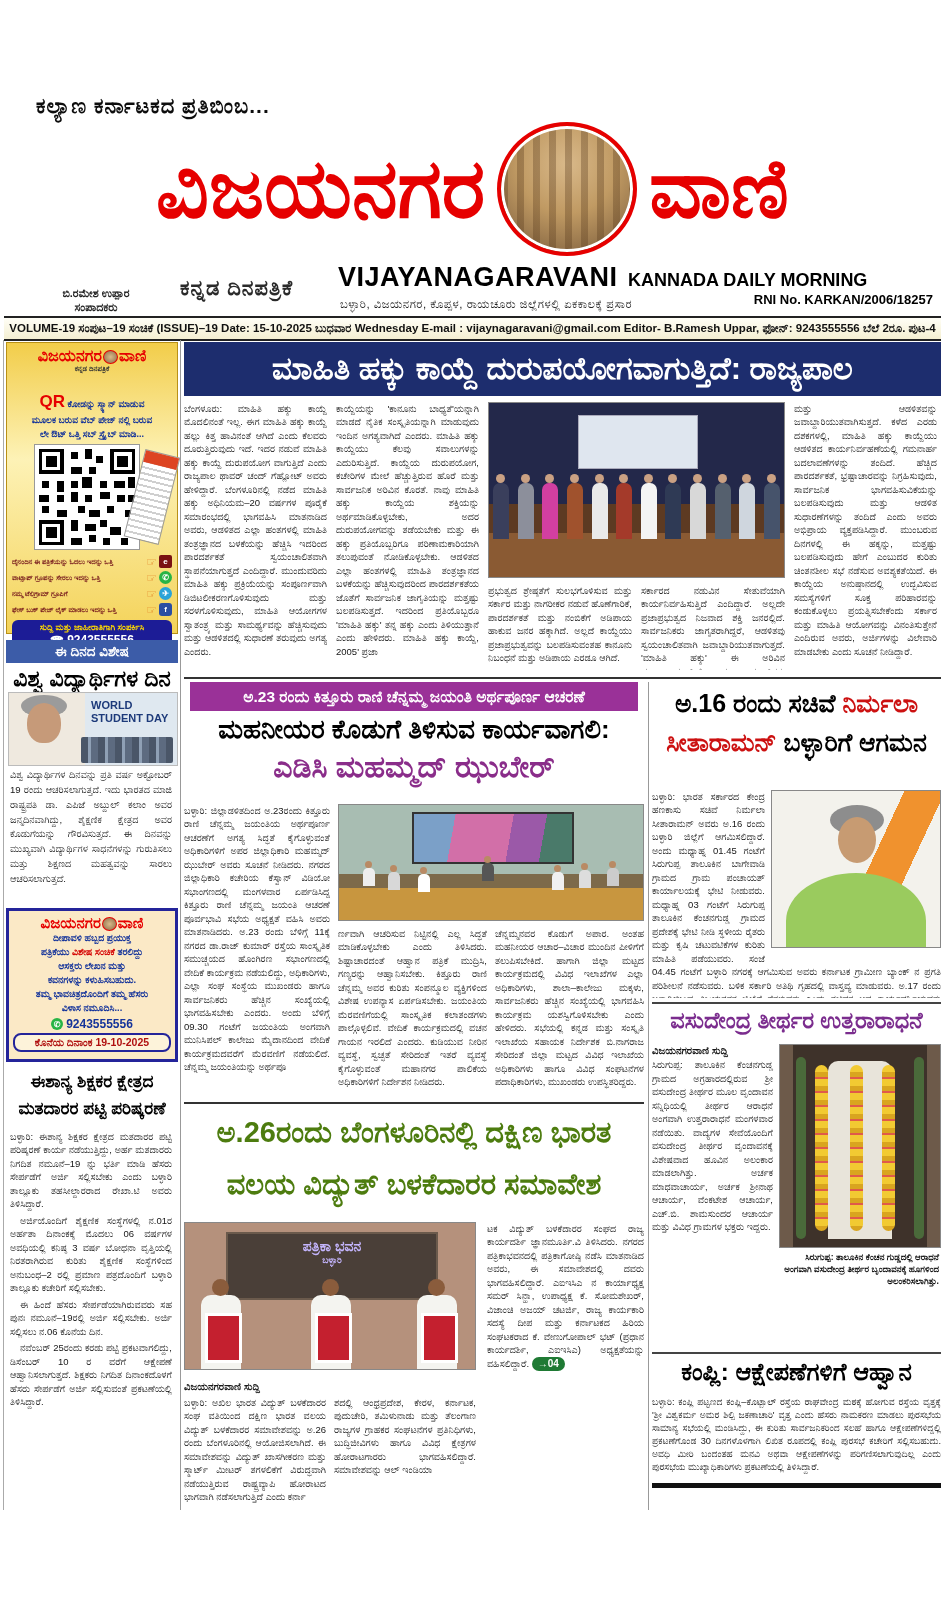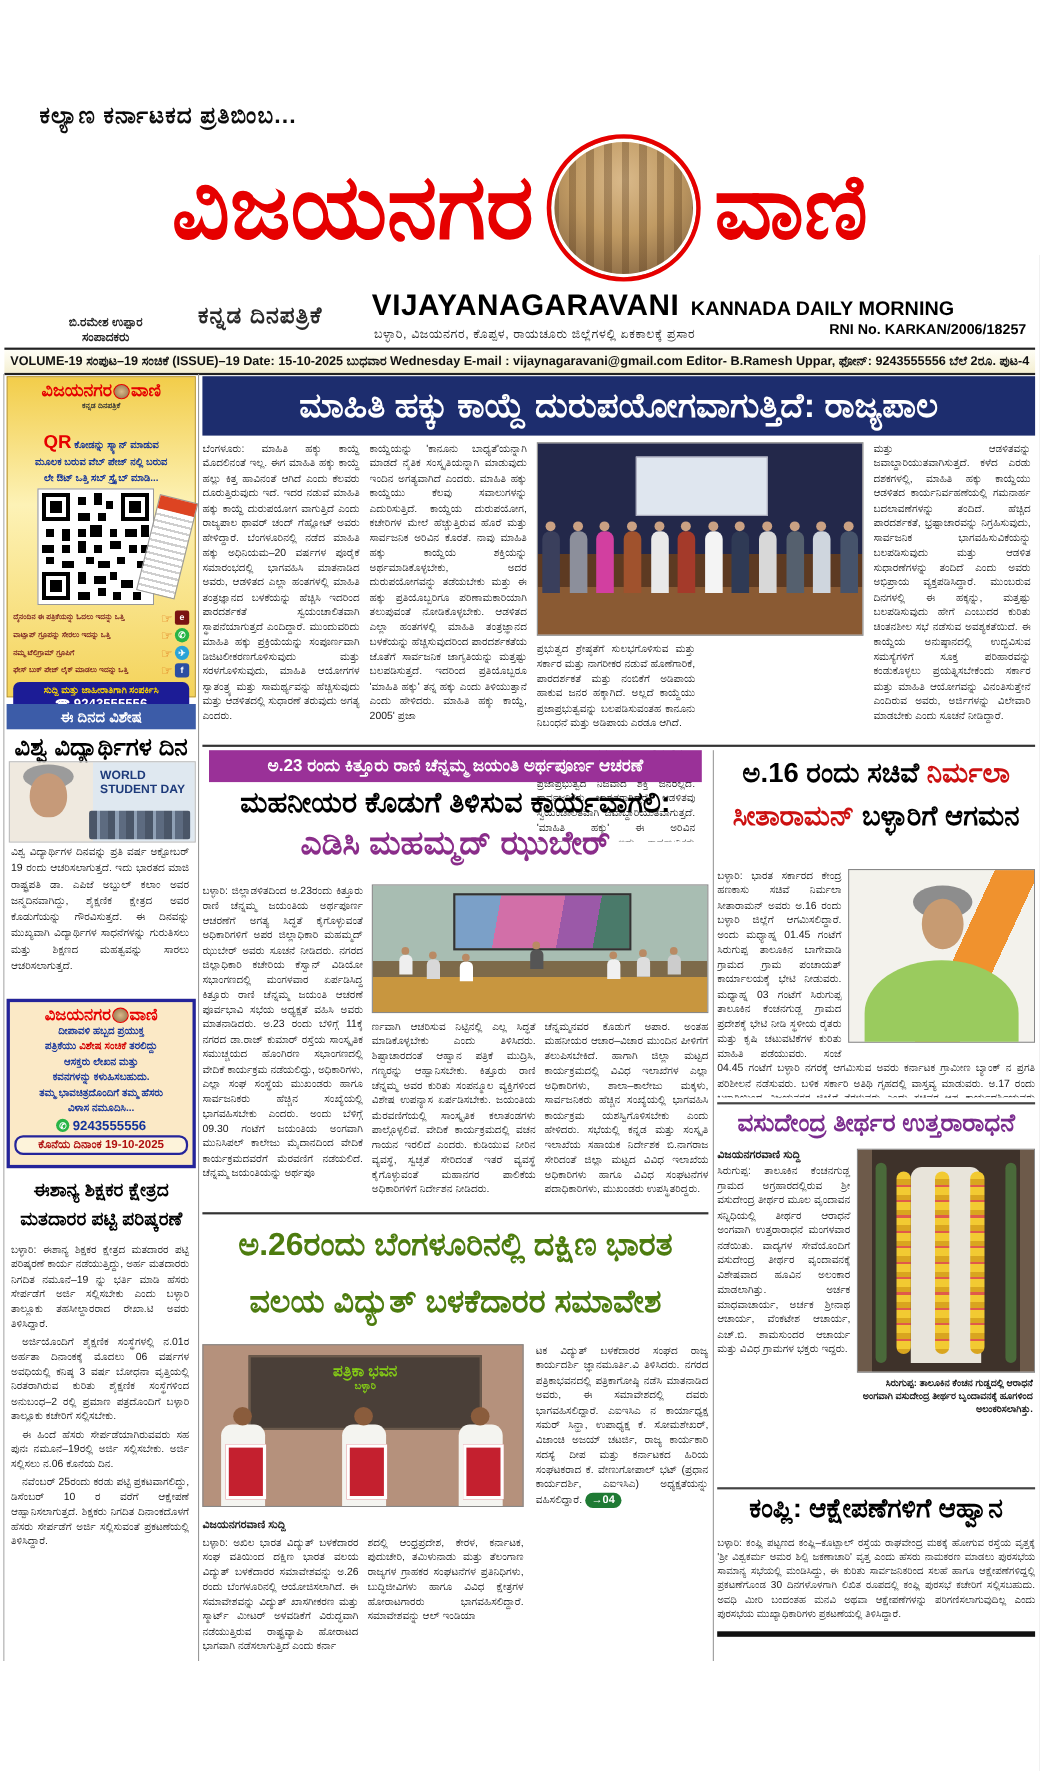--- a/index.html
+++ b/index.html
@@ -98,21 +98,21 @@
   .lead-screen{position:absolute;left:30%;top:7%;width:40%;height:30%;background:#dfe6ef;border:1px solid #aab;}
   .crowd{position:absolute;left:4px;right:4px;bottom:22%;display:flex;justify-content:space-between;}
   .crowd .p{position:relative;width:16px;height:56px;border-radius:7px 7px 0 0;}
   .crowd .p::before{content:"";position:absolute;top:-9px;left:3px;width:9px;height:9px;border-radius:50%;background:#caa183;}
   .crowd .p:nth-child(1){background:#3a3f5c;} .crowd .p:nth-child(2){background:#8c8f9b;}
   .crowd .p:nth-child(3){background:#d23fa0;} .crowd .p:nth-child(4){background:#a0522d;}
   .crowd .p:nth-child(5){background:#e9e9e9;} .crowd .p:nth-child(6){background:#a43a2a;}
   .crowd .p:nth-child(7){background:#f4f4f4;} .crowd .p:nth-child(8){background:#2f3a55;}
   .crowd .p:nth-child(9){background:#d8d8d8;} .crowd .p:nth-child(10){background:#55606e;}
   .crowd .p:nth-child(11){background:#cfd6de;} .crowd .p:nth-child(12){background:#46536b;}
-  .lead-sub-row{display:flex;gap:9px;margin-top:6px;flex-direction:column;}
+  .lead-sub-row{display:flex;gap:9px;margin-top:6px;}
   .lead-sub-col{width:144px;height:86px;}
 
   .lead-hr{left:184px;top:677px;width:757px;height:2px;background:#333;}
   .rightcol-sep{left:648px;top:682px;width:1px;height:828px;background:#999;}
 
   
   .zuber-kicker{left:190px;top:682px;width:448px;height:29px;background:#9a3198;color:#fff;display:flex;
                 align-items:center;justify-content:center;font-size:15.5px;font-weight:bold;}
   .zuber-headline{left:184px;top:714px;width:460px;text-align:center;font-size:26px;font-weight:bold;color:#000;white-space:nowrap;}
   .zuber-sub{left:184px;top:750px;width:460px;text-align:center;font-size:30px;font-weight:bold;color:#8a2d8a;}
@@ -162,21 +162,21 @@
   
   .kampli-headline{left:652px;top:1358px;width:289px;text-align:center;font-size:24px;font-weight:bold;color:#000;white-space:nowrap;}
   .kampli-body{left:652px;top:1396px;width:289px;height:84px;font-size:9.2px;}
   .kampli-bar{left:652px;top:1483px;width:289px;height:5px;background:#111;}
 
   
   .power-headline{left:184px;top:1106px;width:460px;text-align:center;font-size:29px;font-weight:bold;color:#4d7c0f;line-height:1.8;}
   .power-photo{left:184px;top:1222px;width:292px;height:148px;border:1px solid #888;box-sizing:border-box;
       background:#b5917c;position:relative;overflow:hidden;}
   .board{position:absolute;left:14%;top:6%;width:72%;height:44%;background:#4a3f38;border:2px solid #6b5a4c;
-         color:#84cc16;text-align:center;font-weight:bold;}
+         color:#c4b5fd;text-align:center;font-weight:bold;}
   .board .b1{font-size:14px;margin-top:4px;} .board .b2{font-size:9px;}
   .pman{position:absolute;bottom:0;width:40px;height:74px;border-radius:10px 10px 0 0;background:#f4f4f0;}
   .pman::before{content:"";position:absolute;top:-16px;left:11px;width:17px;height:17px;border-radius:50%;background:#8a5c3c;}
   .pm1{left:16px;} .pm2{left:126px;} .pm3{left:232px;}
   .poster{position:absolute;top:18px;left:4px;width:31px;height:44px;background:#c4202f;border:3px solid #fff;}
   .power-side{left:487px;top:1222px;width:157px;height:284px;}
   .power-below{left:184px;top:1376px;width:292px;height:130px;}
   .power-cols{display:flex;gap:8px;margin-top:2px;}
   .power-col{width:142px;height:112px;}
   .jump-pill{display:inline-block;background:#1f7a34;color:#fff;font-size:10px;font-weight:bold;
@@ -458,18 +458,18 @@
         <div class="poster"></div>
       </div>
   </div>
   <div class="abs power-side kn-body">
     <span>ಟಕ ವಿದ್ಯುತ್ ಬಳಕೆದಾರರ ಸಂಘದ ರಾಜ್ಯ ಕಾರ್ಯದರ್ಶಿ ಜ್ಞಾನಮೂರ್ತಿ.ವಿ ತಿಳಿಸಿದರು. ನಗರದ ಪತ್ರಿಕಾಭವನದಲ್ಲಿ ಪತ್ರಿಕಾಗೋಷ್ಠಿ ನಡೆಸಿ ಮಾತನಾಡಿದ ಅವರು, ಈ ಸಮಾವೇಶದಲ್ಲಿ ದವರು ಭಾಗವಹಿಸಲಿದ್ದಾರೆ. ಎಐಇಸಿಎ ನ ಕಾರ್ಯಾಧ್ಯಕ್ಷ ಸಮರ್ ಸಿನ್ಹಾ, ಉಪಾಧ್ಯಕ್ಷ ಕೆ. ಸೋಮಶೇಖರ್, ವಿಜಾಂಚಿ ಅಜಯ್ ಚಟರ್ಜಿ, ರಾಜ್ಯ ಕಾರ್ಯಕಾರಿ ಸದಸ್ಯೆ ದೀಪ ಮತ್ತು ಕರ್ನಾಟಕದ ಹಿರಿಯ ಸಂಘಟಕರಾದ ಕೆ. ವೇಣುಗೋಪಾಲ್ ಭಟ್ (ಪ್ರಧಾನ ಕಾರ್ಯದರ್ಶಿ, ಎಐಇಸಿಎ) ಅಧ್ಯಕ್ಷತೆಯನ್ನು ವಹಿಸಲಿದ್ದಾರೆ.</span>
     <span class="jump-pill">→04</span>
   </div>
   <div class="abs power-below">
     <span class="lead-in">ವಿಜಯನಗರವಾಣಿ ಸುದ್ದಿ</span>
     <div class="power-cols">
-      <div class="power-col kn-body">ಬಳ್ಳಾರಿ: ಅಖಿಲ ಭಾರತ ವಿದ್ಯುತ್ ಬಳಕೆದಾರರ ಸಂಘ ವತಿಯಿಂದ ದಕ್ಷಿಣ ಭಾರತ ವಲಯ ವಿದ್ಯುತ್ ಬಳಕೆದಾರರ ಸಮಾವೇಶವನ್ನು ಅ.26 ರಂದು ಬೆಂಗಳೂರಿನಲ್ಲಿ ಆಯೋಜಿಸಲಾಗಿದೆ. ಈ ಸಮಾವೇಶವನ್ನು ವಿದ್ಯುತ್ ಖಾಸಗೀಕರಣ ಮತ್ತು ಸ್ಮಾರ್ಟ್ ಮೀಟರ್ ಅಳವಡಿಕೆಗೆ ವಿರುದ್ಧವಾಗಿ ನಡೆಯುತ್ತಿರುವ ರಾಷ್ಟ್ರವ್ಯಾಪಿ ಹೋರಾಟದ ಭಾಗವಾಗಿ ನಡೆಸಲಾಗುತ್ತಿದೆ ಎಂದು ಕರ್ನಾ</div>
+      <div class="power-col kn-body">ಬಳ್ಳಾರಿ: ಅಖಿಲ ಭಾರತ ವಿದ್ಯುತ್ ಬಳಕೆದಾರರ ಸಂಘ ವತಿಯಿಂದ ದಕ್ಷಿಣ ಭಾರತ ವಲಯ ವಿದ್ಯುತ್ ಬಳಕೆದಾರರ ಸಮಾವೇಶವನ್ನು ಅ.26 ರಂದು ಬೆಂಗಳೂರಿನಲ್ಲಿ ಆಯೋಜಿಸಲಾಗಿದೆ. ಈ ಸಮಾವೇಶವನ್ನು ವಿದ್ಯುತ್ ಖಾಸಗೀಕರಣ ಮತ್ತು ಸ್ಮಾರ್ಟ್ ಮೀಟರ್ ತಗಳಲಿಕೆಗೆ ವಿರುದ್ಧವಾಗಿ ನಡೆಯುತ್ತಿರುವ ರಾಷ್ಟ್ರವ್ಯಾಪಿ ಹೋರಾಟದ ಭಾಗವಾಗಿ ನಡೆಸಲಾಗುತ್ತಿದೆ ಎಂದು ಕರ್ನಾ</div>
       <div class="power-col kn-body">ಶದಲ್ಲಿ ಆಂಧ್ರಪ್ರದೇಶ, ಕೇರಳ, ಕರ್ನಾಟಕ, ಪುದುಚೇರಿ, ತಮಿಳುನಾಡು ಮತ್ತು ತೆಲಂಗಾಣ ರಾಜ್ಯಗಳ ಗ್ರಾಹಕರ ಸಂಘಟನೆಗಳ ಪ್ರತಿನಿಧಿಗಳು, ಬುದ್ಧಿಜೀವಿಗಳು ಹಾಗೂ ವಿವಿಧ ಕ್ಷೇತ್ರಗಳ ಹೋರಾಟಗಾರರು ಭಾಗವಹಿಸಲಿದ್ದಾರೆ. ಸಮಾವೇಶವನ್ನು ಆಲ್ ಇಂಡಿಯಾ</div>
     </div>
   </div>
 
 </div>
 
 </body></html>

